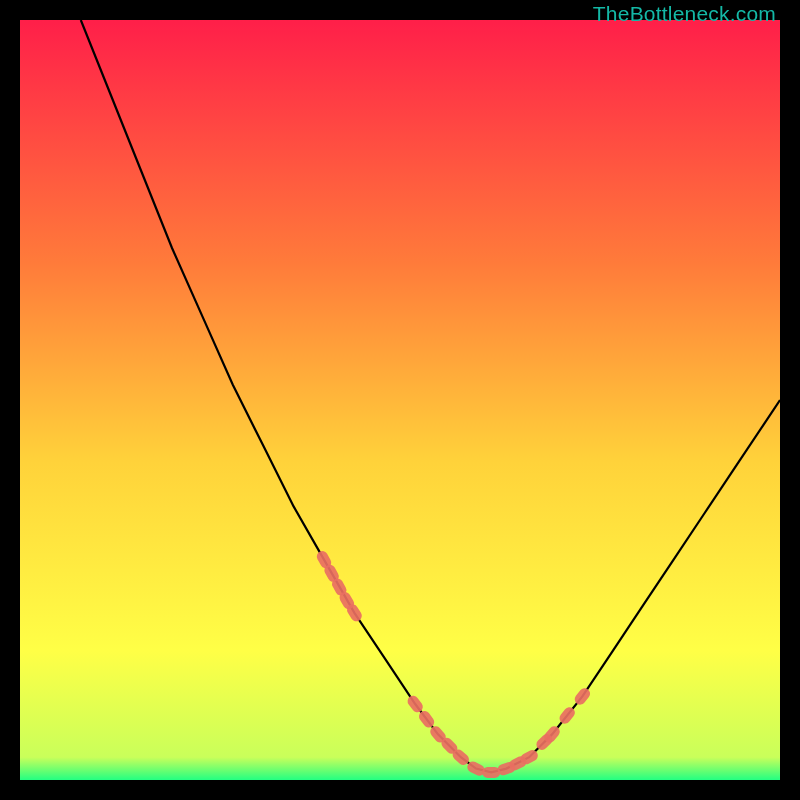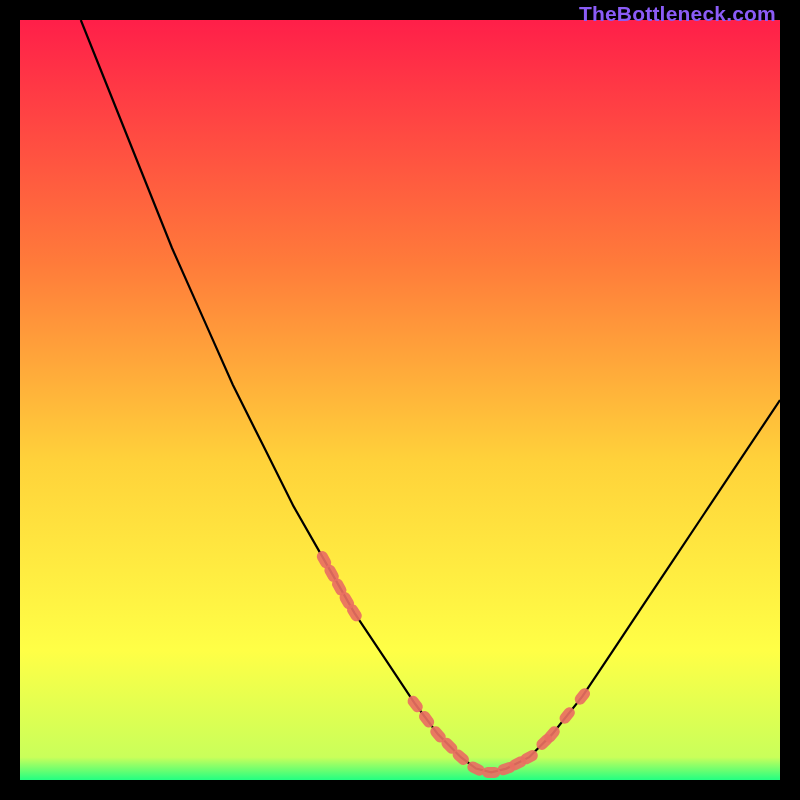--- a/index.html
+++ b/index.html
@@ -23,23 +23,23 @@
     position: absolute;
     left: 0;
     top: 0;
     width: 760px;
     height: 760px;
   }
   .watermark {
     position: absolute;
     top: 2px;
     right: 24px;
-    color: #8b5cf6;
+    color: #14b8a6;
     font-size: 21px;
-    font-weight: 700;
+    font-weight: 400;
     letter-spacing: 0.2px;
   }
 </style>
 </head>
 <body>
 
 <div class="frame">
   <svg class="plot-area" viewBox="0 0 760 760" preserveAspectRatio="none">
     <defs>
       <linearGradient id="bg-grad" x1="0" y1="0" x2="0" y2="1">

